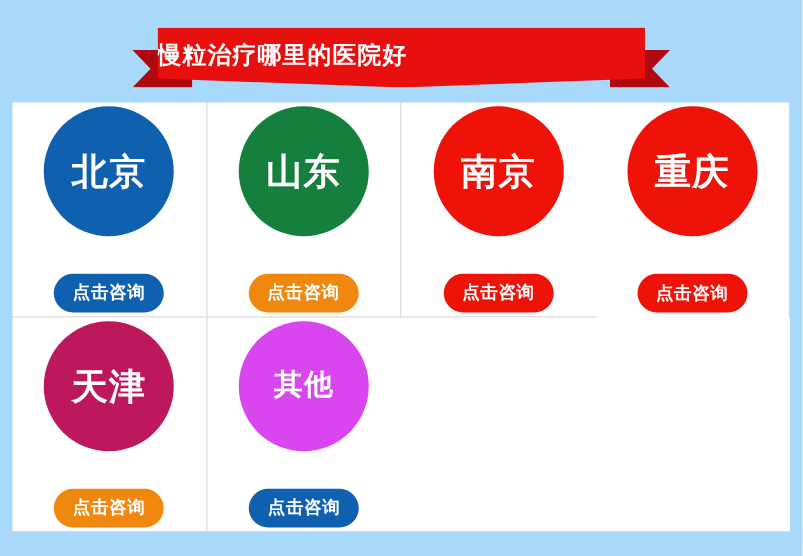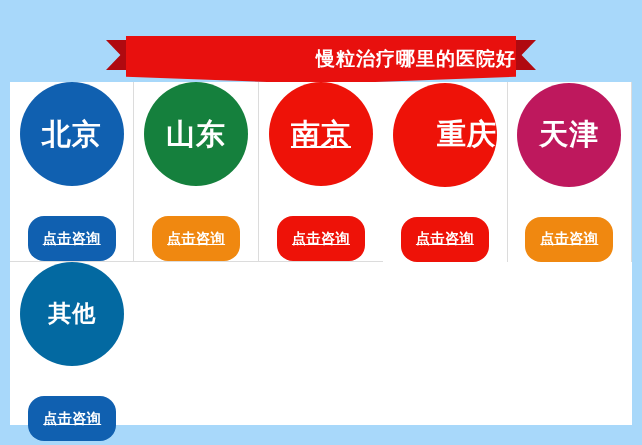--- a/index.html
+++ b/index.html
@@ -37,28 +37,28 @@
     clip-path: polygon(0% 0%, 100% 0%, 100% 100%, 0% 100%, 30% 50%);
   }
   .ribbon-tail.right {
     right: 106px;
     clip-path: polygon(0% 0%, 100% 0%, 70% 50%, 100% 100%, 0% 100%);
   }
 
   .ribbon-main {
     position: absolute;
     left: 126px;
-    top: 24px;
+    top: 10px;
     width: 390px;
     height: 48px;
     background: #e8100e;
     clip-path: polygon(0% 0%, 100% 0%, 100% 85%, 50% 100%, 0% 85%);
     display: flex;
     align-items: center;
-    justify-content: flex-end;
+    justify-content: flex-start;
   }
 
   .banner-title {
     color: #ffffff;
     font-size: 19px;
     font-weight: bold;
     letter-spacing: 1px;
     line-height: 1;
     margin-top: -4px;
     white-space: nowrap;
@@ -66,21 +66,21 @@
 
   
   .panel {
     position: absolute;
     left: 10px;
     top: 82px;
     width: 622px;
     height: 343px;
     background: #ffffff;
     display: grid;
-    grid-template-columns: repeat(5, 1fr);
+    grid-template-columns: repeat(4, 1fr);
     grid-template-rows: repeat(2, 1fr);
   }
 
   .cell {
     position: relative;
     display: flex;
     flex-direction: column;
     align-items: center;
     justify-content: center;
     border-right: 1px solid #dcdcdc;
@@ -102,35 +102,34 @@
     font-weight: bold;
     line-height: 1.05;
     text-align: center;
     letter-spacing: 1px;
   }
   .circle.two-line { font-size: 23px; line-height: 1.2; }
 
   .cta-button {
     margin-top: 30px;
     min-width: 88px;
-    height: 45px;
+    height: 31px;
     padding: 0 14px;
     border: none;
     border-radius: 16px;
     color: #ffffff;
     font-family: inherit;
     font-size: 14px;
     font-weight: bold;
     letter-spacing: 0.5px;
     cursor: pointer;
     display: flex;
     align-items: center;
     justify-content: center;
     white-space: nowrap;
-    text-decoration: underline;
   }
 </style>
 </head>
 <body style="background: rgb(168, 216, 250);">
 
 <div class="banner-wrap">
   <div class="ribbon-tail left" style="background: rgb(176, 10, 16);"></div>
   <div class="ribbon-tail right" style="background: rgb(176, 10, 16);"></div>
   <div class="ribbon-main" style="background: rgb(232, 16, 14);">
     <div class="banner-title">慢粒治疗哪里的医院好</div>
@@ -147,40 +146,40 @@
   </div>
 
   <div class="cell">
     <div class="circle" style="background: #15803d;">
       <span>山东</span>
     </div>
     <button class="cta-button" style="background: rgb(240, 136, 16);">点击咨询</button>
   </div>
 
   <div class="cell">
-    <div class="circle" style="background: rgb(238, 18, 8); text-decoration: underline;">
+    <div class="circle" style="background: rgb(238, 18, 8);">
       <span>南京</span>
     </div>
     <button class="cta-button" style="background: rgb(238, 18, 8);">点击咨询</button>
   </div>
 
   <div class="cell">
-    <div class="circle" style="background: rgb(238, 18, 8); align-items: flex-end;">
+    <div class="circle" style="background: rgb(238, 18, 8);">
       <span>重庆</span>
     </div>
     <button class="cta-button" style="background: rgb(238, 18, 8);">点击咨询</button>
   </div>
 
   <div class="cell">
     <div class="circle" style="background: #be185d;">
       <span>天津</span>
     </div>
     <button class="cta-button" style="background: rgb(240, 136, 16);">点击咨询</button>
   </div>
 
   <div class="cell">
-    <div class="circle two-line" style="background: #0369a1;">
+    <div class="circle two-line" style="background: #d946ef;">
       <span>其他</span>
     </div>
     <button class="cta-button" style="background: rgb(16, 96, 176);">点击咨询</button>
   </div>
 
 </div>
 
 </body></html>

